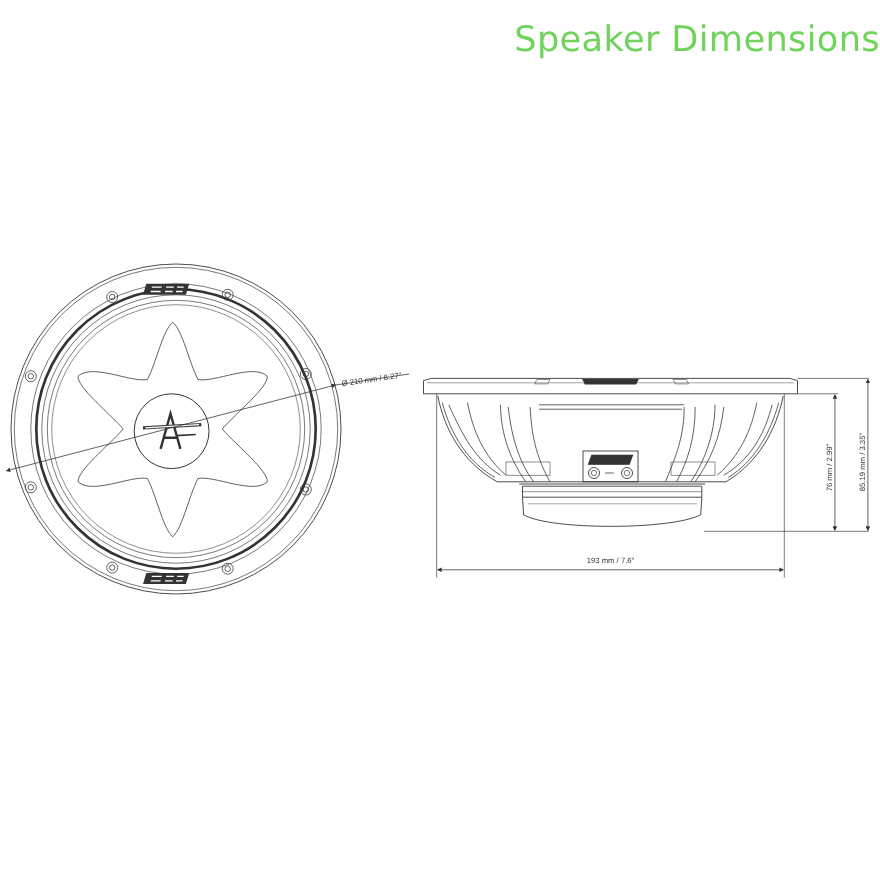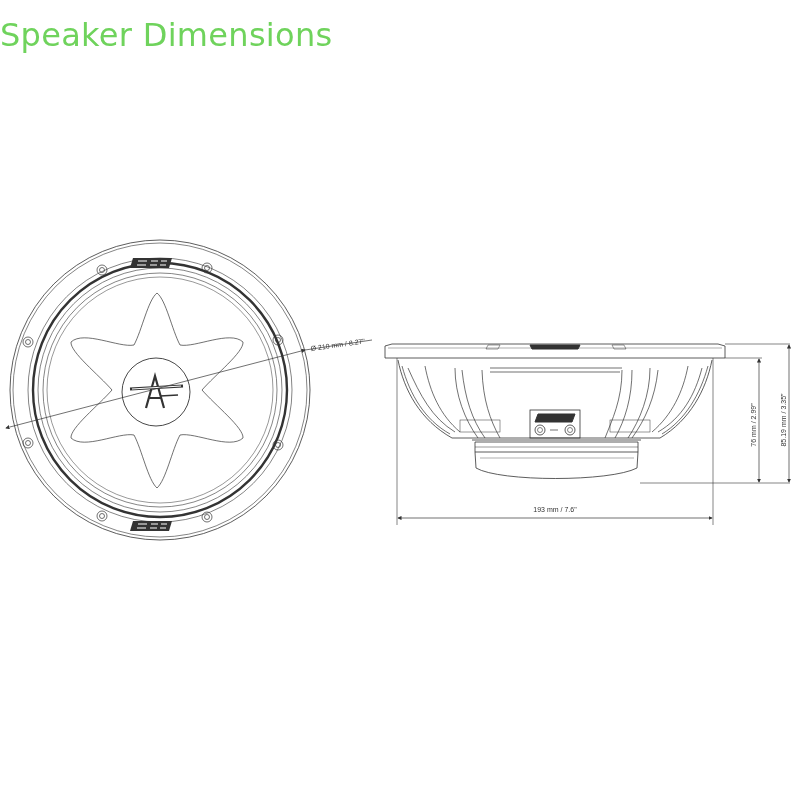--- a/index.html
+++ b/index.html
@@ -1,17 +1,17 @@
 <!DOCTYPE html>
 <html><head>
 <meta charset="utf-8">
 <style>
   html, body { margin: 0; padding: 0; background: #ffffff; }
   body { width: 800px; height: 800px; position: relative; overflow: hidden; font-family: "DejaVu Sans", sans-serif; }
-  .title { position: absolute; left: 0; top: 16px; width: 800px; text-align: left; font-size: 32px; color: #6fd35c; font-family: "DejaVu Sans", sans-serif; letter-spacing: 0.3px; }
+  .title { position: absolute; left: 0; top: 16px; width: 800px; text-align: right; font-size: 32px; color: #6fd35c; font-family: "DejaVu Sans", sans-serif; letter-spacing: 0.3px; }
   svg { position: absolute; left: 0; top: 0; }
   .dimtext { font-family: "Liberation Sans", sans-serif; font-size: 7px; fill: #333; }
 </style>
 </head>
 <body>
 
 <div class="title">Speaker Dimensions</div>
 
 <svg width="800" height="800" viewBox="0 0 800 800">
   <defs>

